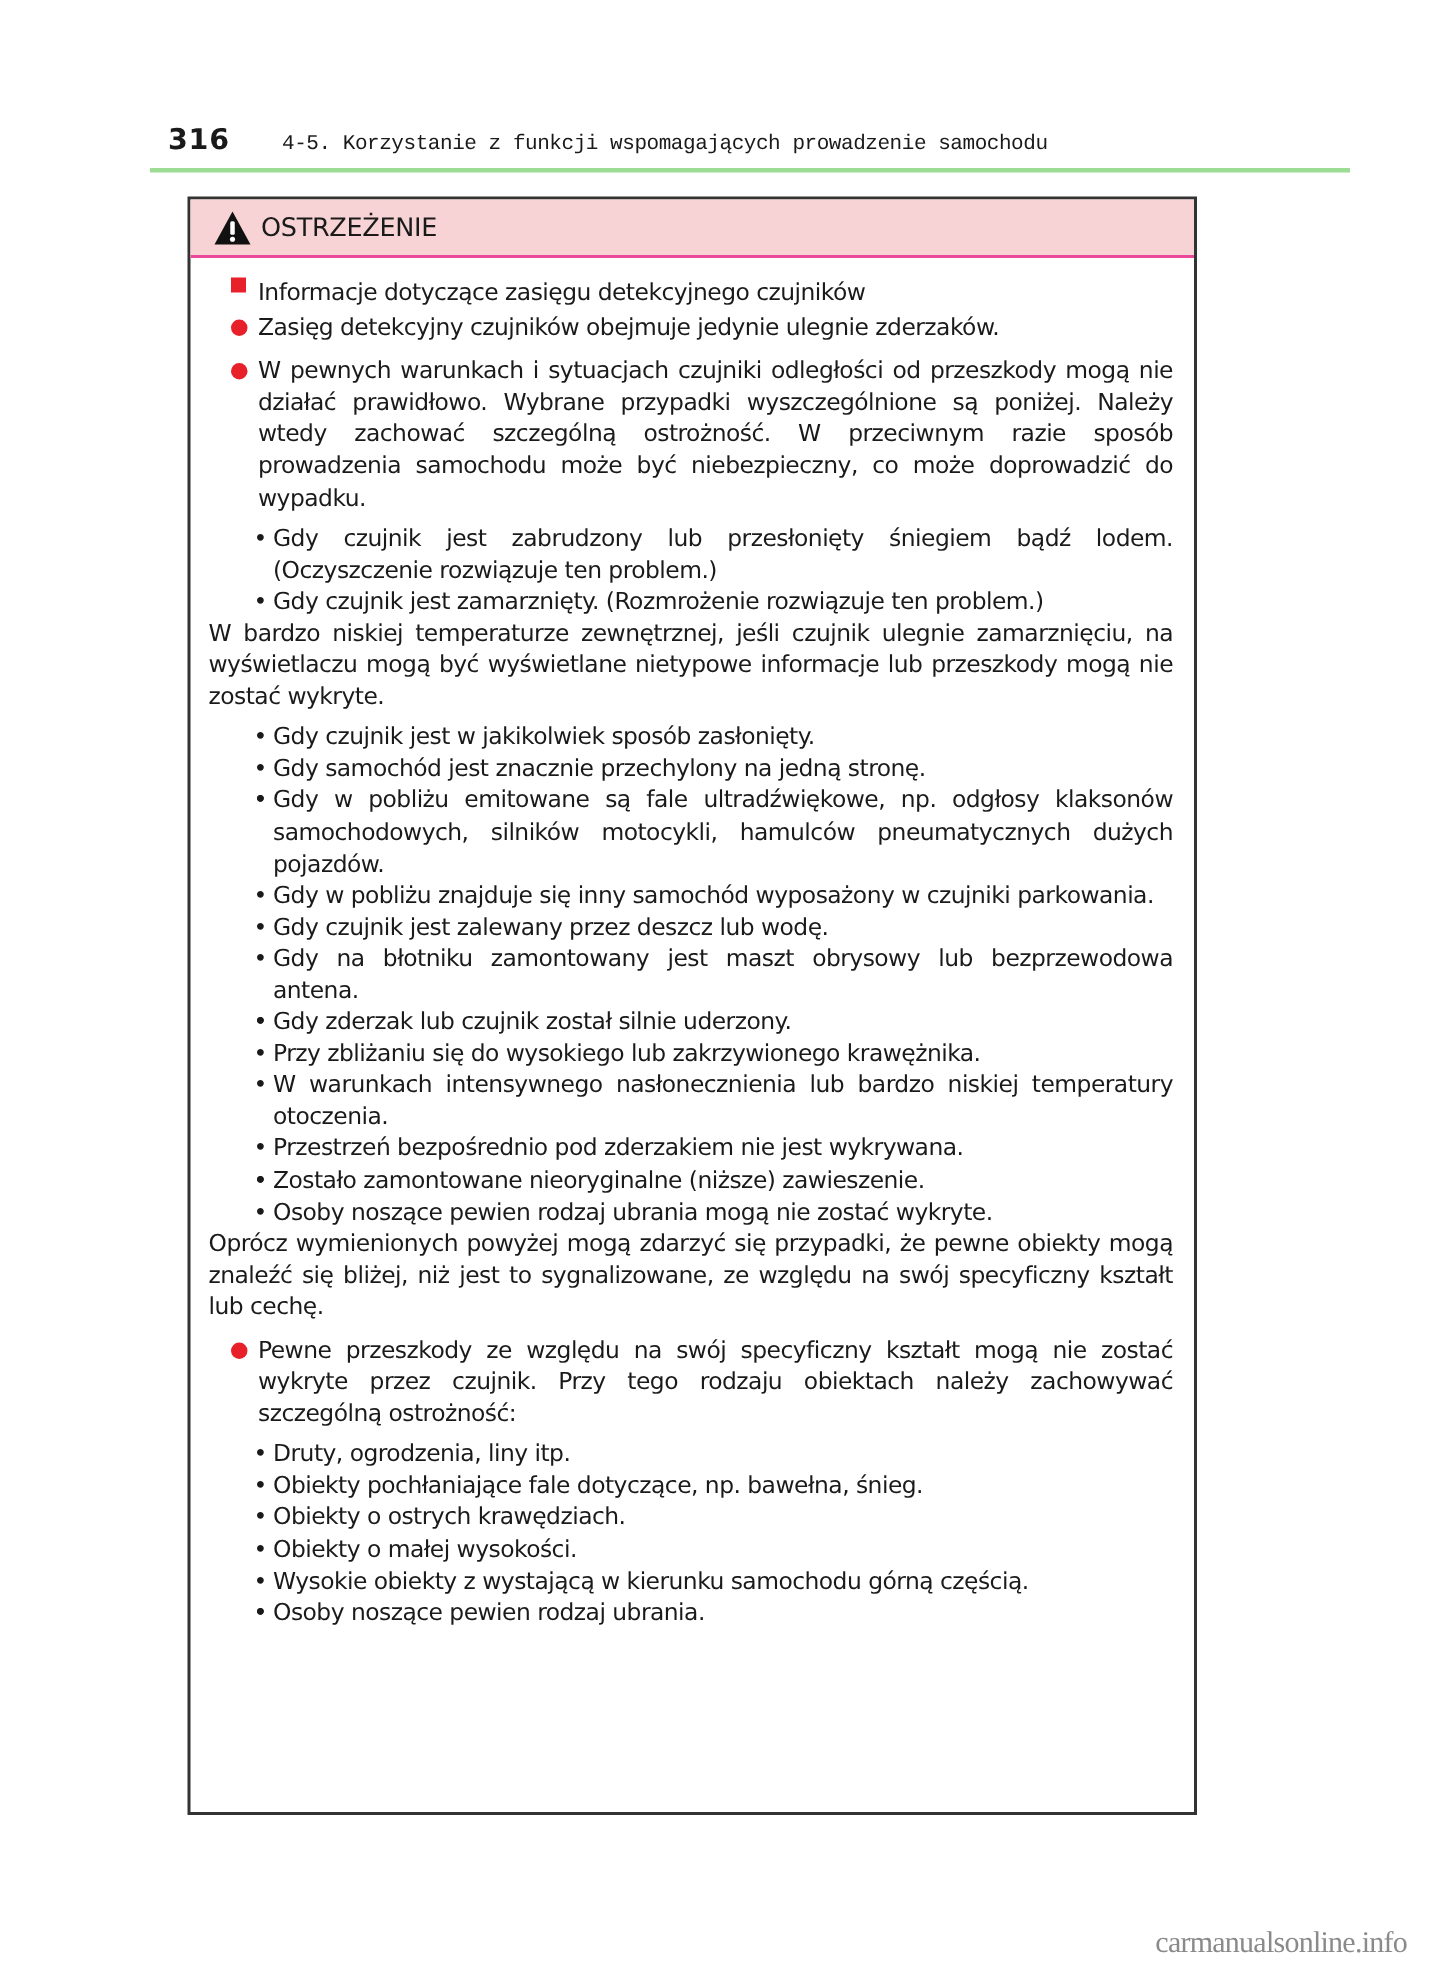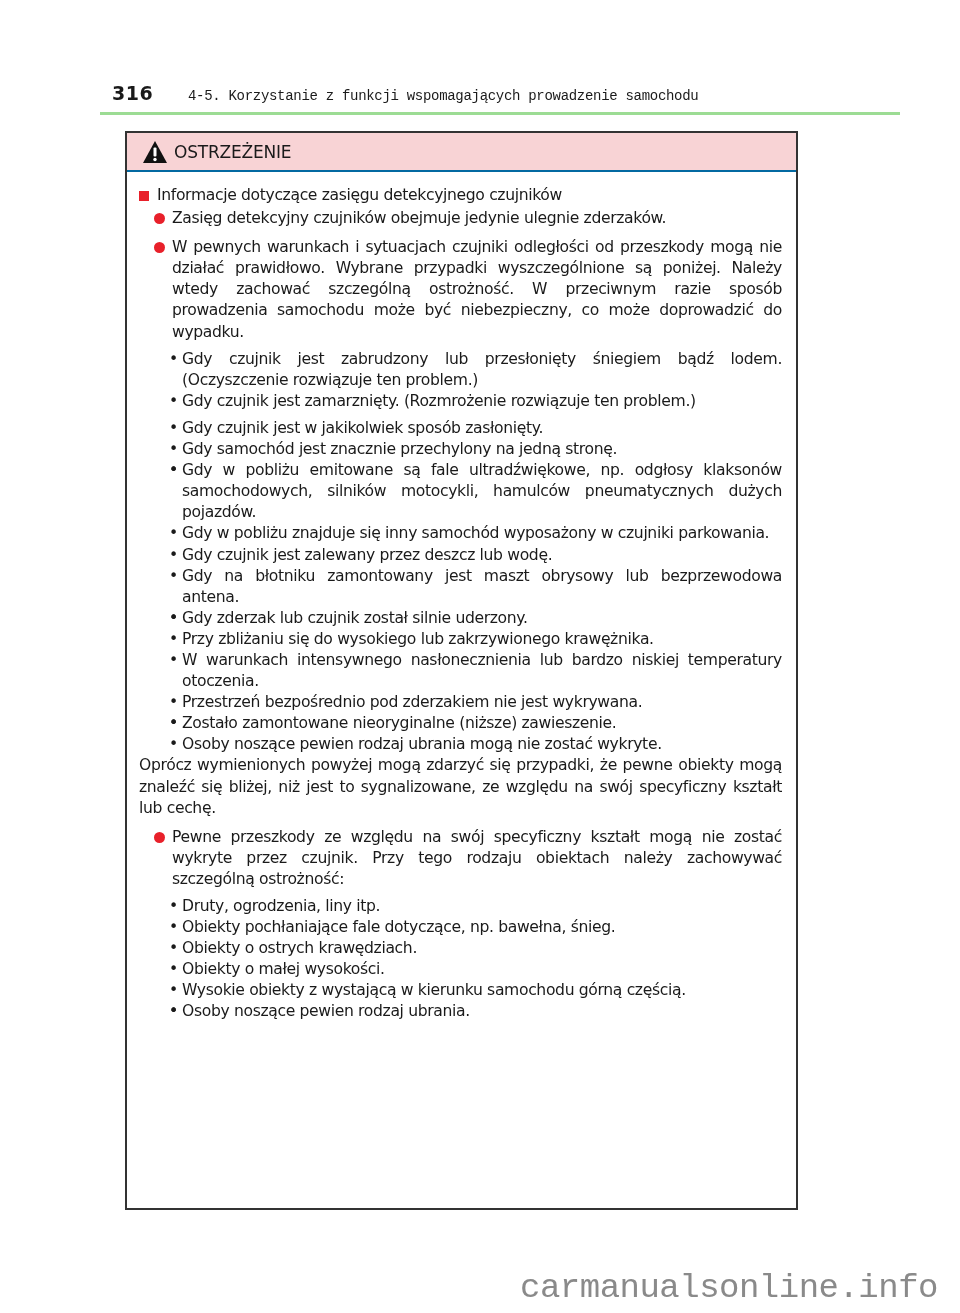--- a/index.html
+++ b/index.html
@@ -2,33 +2,33 @@
 <html><head>
 <meta charset="utf-8">
 <style>
   html, body { margin:0; padding:0; background:#ffffff; }
   body { width:960px; height:1313px; position:relative; overflow:hidden;
          font-family:"DejaVu Sans", sans-serif; color:#1a1a1a; }
   .page-num { position:absolute; left:112px; top:82px; font-size:19px; font-weight:bold; letter-spacing:0.5px; }
   .section-title { position:absolute; left:188px; top:88px; font-size:14px; letter-spacing:-0.3px;font-family:Liberation Mono, monospace; }
   .rule { position:absolute; left:100px; top:112px; width:800px; height:3px; background:#9cdc94; }
   .box { position:absolute; left:125px; top:131px; width:673px; height:1079px; border:2px solid #333; box-sizing:border-box; }
-  .box-head { height:37px; background:#f8d3d5; border-bottom:2px solid #0369a1; display:flex; align-items:center; padding-left:15px; }
+  .box-head { height:37px; background:#f8d3d5; border-bottom:2px solid #ec4899; display:flex; align-items:center; padding-left:15px; }
   .warn-icon { width:26px; height:24px; margin-right:6px; }
   .box-head-title { font-size:17px; letter-spacing:-0.2px; }
   .content { padding:13px 14px 0 12px; font-size:15.6px; line-height:21.1px; letter-spacing:-0.35px; }
-  .h { display:flex; align-items:center; margin-bottom:0; }
+  .h { display:flex; align-items:flex-start; margin-bottom:0;margin-left:15px; }
   .sq { width:10px; height:10px; background:#e8202a; margin-right:8px; flex:none; }
   .dot-item { position:relative; padding-left:33px; text-align:justify; margin-top:2px; }
   .dot { position:absolute; left:15px; top:5px; width:11px; height:11px; border-radius:50%; background:#e8202a; }
   .gap { height:6px; }
   .bl { position:relative; padding-left:43px; text-align:justify; }
   .bl .b { position:absolute; left:30px; top:0; }
   .para { text-align:justify; }
-  .watermark { position:absolute; right:22px; bottom:6px; font-family:Liberation Mono, monospace; font-size:34px; color:#8a8a8a; letter-spacing:-0.5px; }
+  .watermark { position:absolute; right:22px; bottom:6px; font-family:Liberation Serif, serif; font-size:20px; color:#8a8a8a; letter-spacing:-0.5px; }
 </style>
 </head>
 <body>
 
 <div class="page-num">316</div>
 <div class="section-title">4-5. Korzystanie z funkcji wspomagających prowadzenie samochodu</div>
 <div class="rule"></div>
 
 <div class="box">
   <div class="box-head">
@@ -53,20 +53,21 @@
     <div class="gap"></div>
     <div class="dot-item">
       <span class="dot"></span>
       <span>W pewnych warunkach i sytuacjach czujniki odległości od przeszkody mogą nie działać prawidłowo. Wybrane przypadki wyszczególnione są poniżej. Należy wtedy zachować szczególną ostrożność. W przeciwnym razie sposób prowadzenia samochodu może być niebezpieczny, co może doprowadzić do wypadku.</span>
     </div>
     <div class="gap"></div>
 
     <div class="bl"><span class="b">•</span><span>Gdy czujnik jest zabrudzony lub przesłonięty śniegiem bądź lodem. (Oczyszczenie rozwiązuje ten problem.)</span></div>
     <div class="bl"><span class="b">•</span><span>Gdy czujnik jest zamarznięty. (Rozmrożenie rozwiązuje ten problem.)</span></div>
 
+    <div class="para">W bardzo niskiej temperaturze zewnętrznej, jeśli czujnik ulegnie zamarznięciu, na wyświetlaczu mogą być wyświetlane nietypowe informacje lub przeszkody mogą nie zostać wykryte.</div>
     <div class="gap"></div>
 
     <div class="bl"><span class="b">•</span><span>Gdy czujnik jest w jakikolwiek sposób zasłonięty.</span></div>
     <div class="bl"><span class="b">•</span><span>Gdy samochód jest znacznie przechylony na jedną stronę.</span></div>
     <div class="bl"><span class="b">•</span></div>
     <div class="bl"><span class="b">•</span><span>Gdy w pobliżu emitowane są fale ultradźwiękowe, np. odgłosy klaksonów samochodowych, silników motocykli, hamulców pneumatycznych dużych pojazdów.</span></div>
     <div class="bl"><span class="b">•</span><span>Gdy w pobliżu znajduje się inny samochód wyposażony w czujniki parkowania.</span></div>
     <div class="bl"><span class="b">•</span><span>Gdy czujnik jest zalewany przez deszcz lub wodę.</span></div>
     <div class="bl"><span class="b">•</span><span>Gdy na błotniku zamontowany jest maszt obrysowy lub bezprzewodowa antena.</span></div>
     <div class="bl"><span class="b">•</span></div>

